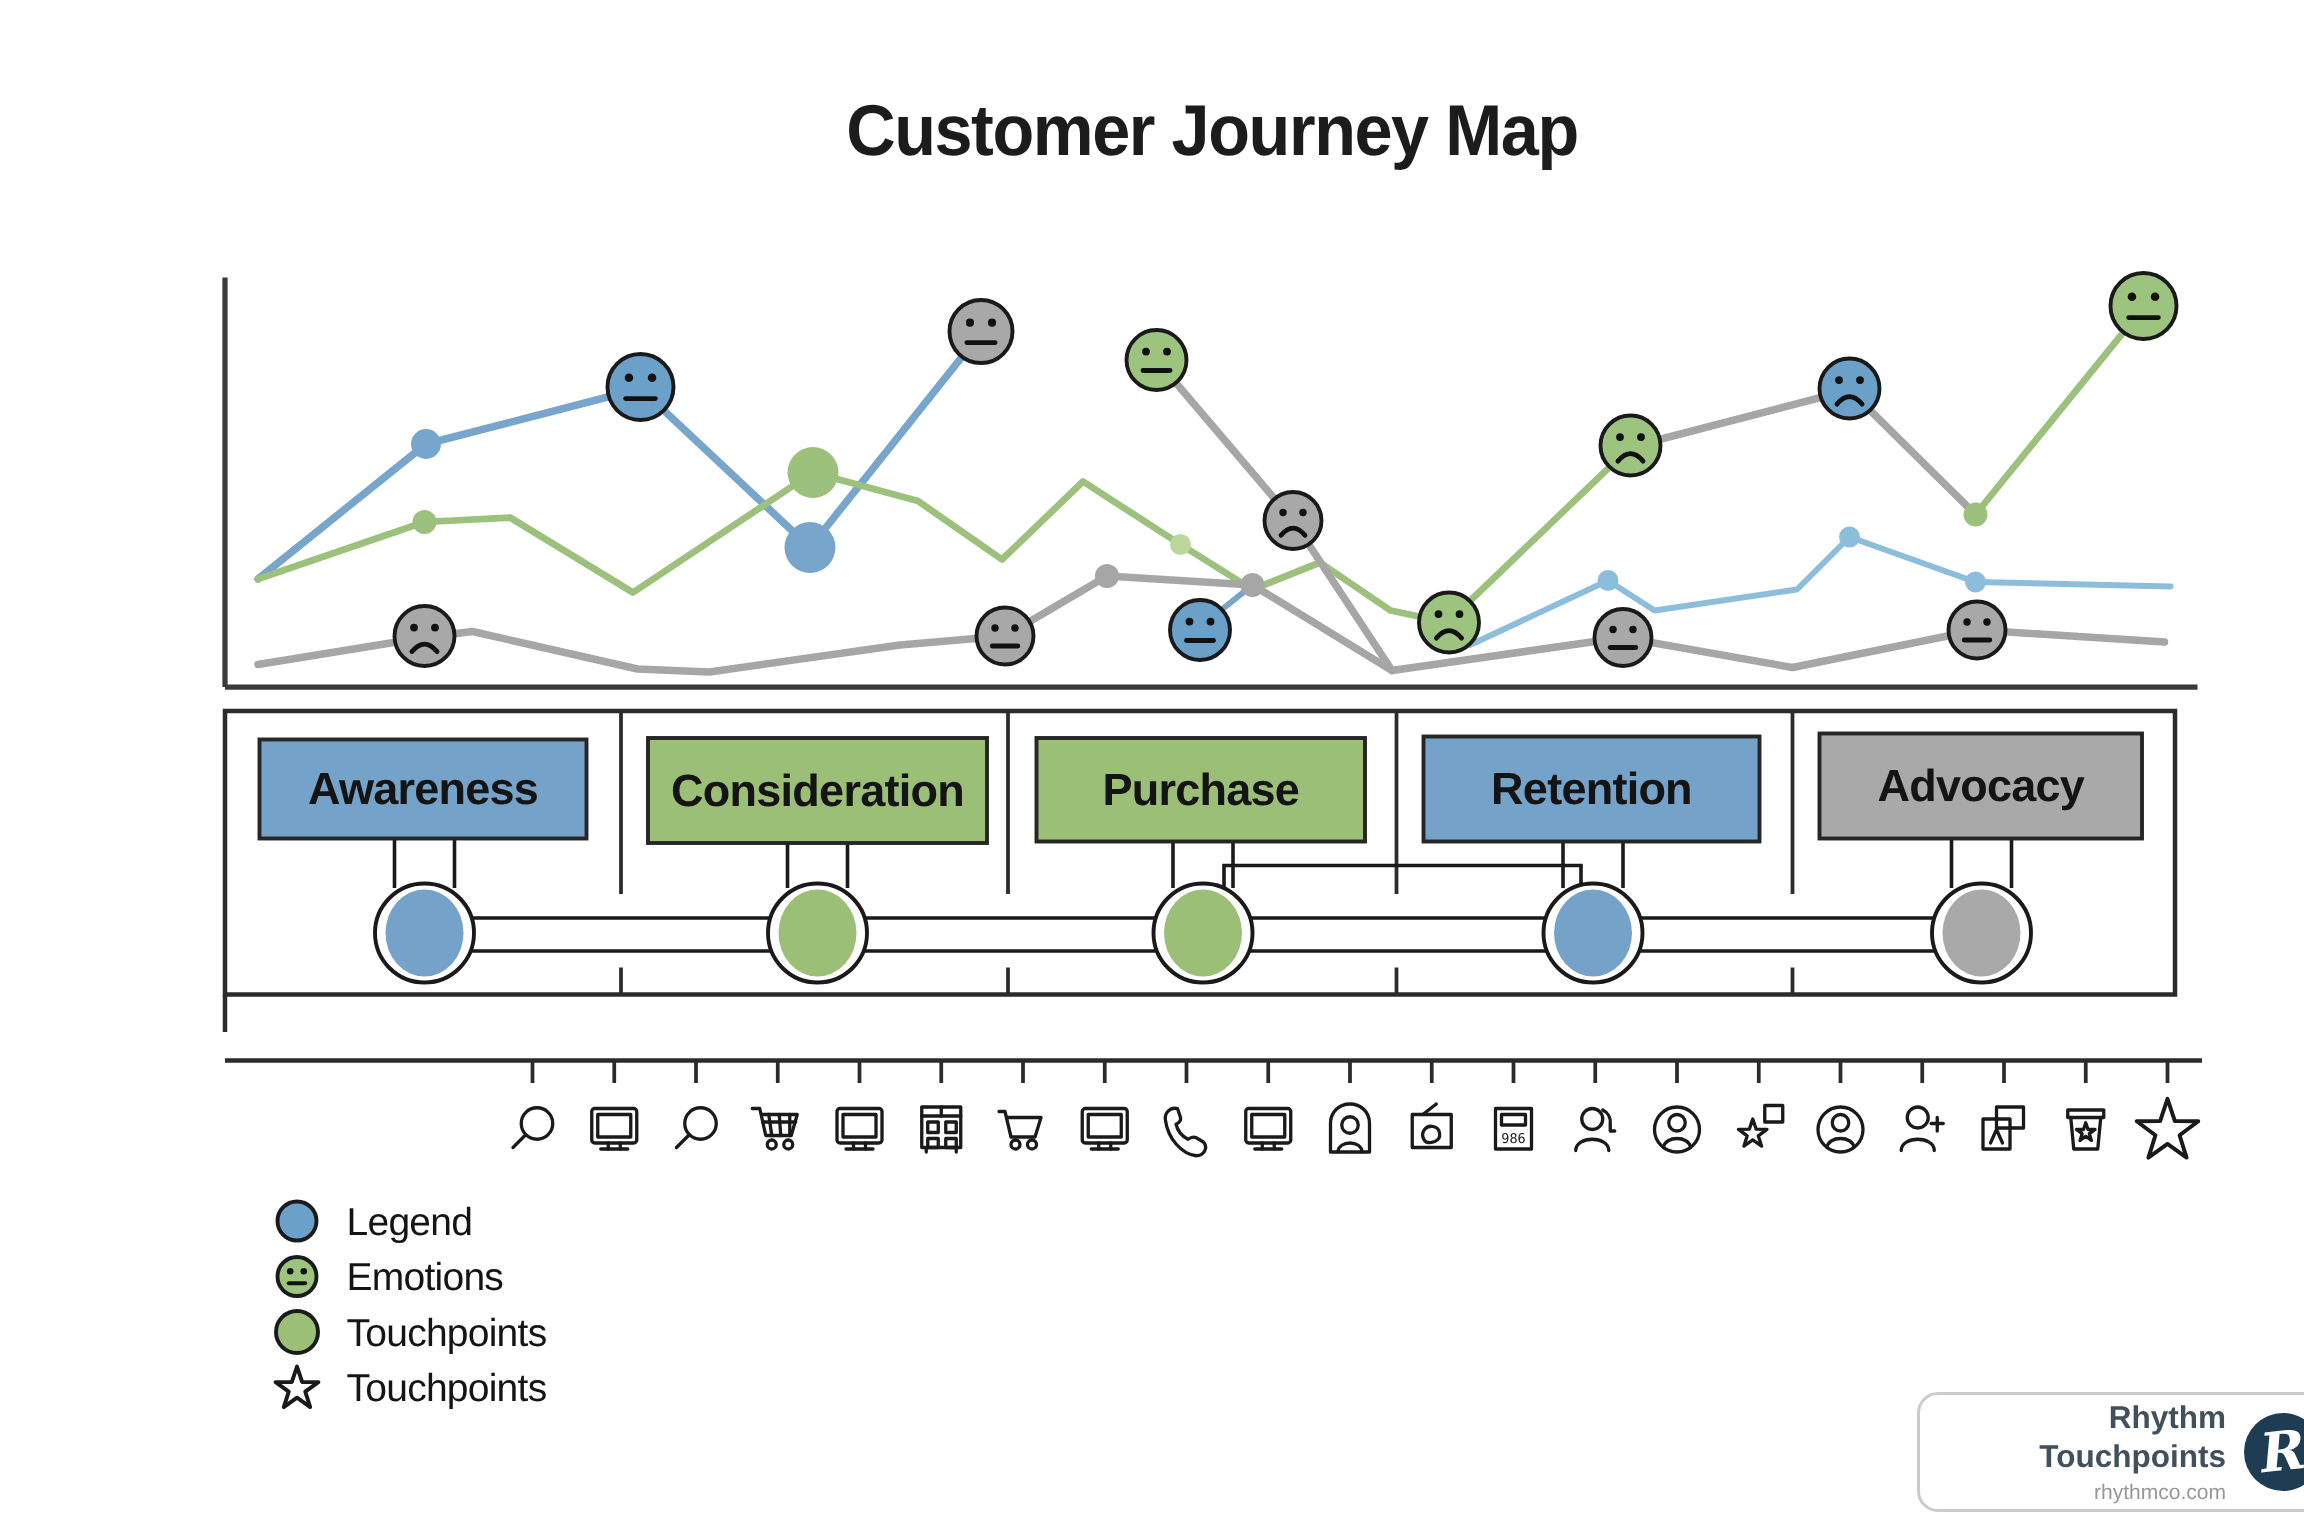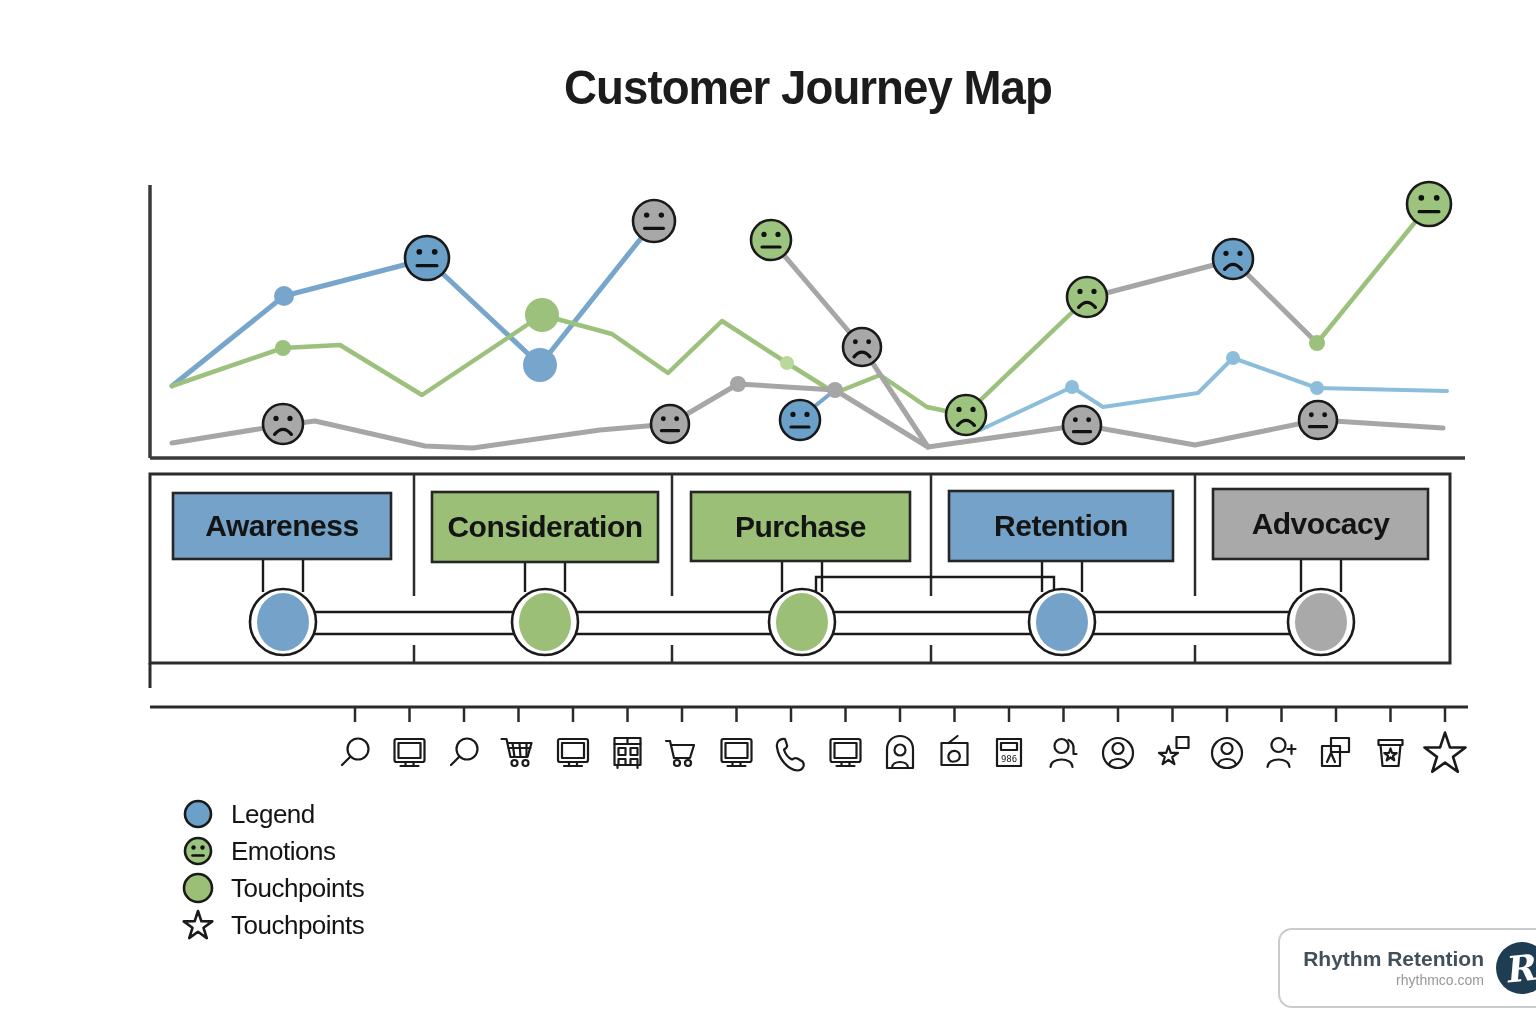--- a/index.html
+++ b/index.html
@@ -341,20 +341,20 @@
       <div class="legend-item">
         <svg width="36" height="36" viewBox="-18 -18 36 36">
           <path d="M0.0,-14.0 L3.4,-3.7 L14.3,-3.6 L5.5,2.8 L8.8,13.1 L0.0,6.8 L-8.8,13.1 L-5.5,2.8 L-14.3,-3.6 L-3.4,-3.7 Z" fill="#fff" stroke="#1a1a1a" stroke-width="2.6" stroke-linejoin="round"></path>
         </svg>
         <span>Touchpoints</span>
       </div>
     </div>
 
   <div class="badge">
     <div class="badge-text">
-      <div class="badge-name">Rhythm Retention</div>
+      <div class="badge-name">Rhythm Touchpoints</div>
       <div class="badge-url">rhythmco.com</div>
     </div>
     <div class="badge-logo">
       <span>R</span>
     </div>
   </div>
 </div>
 
 </body></html>

